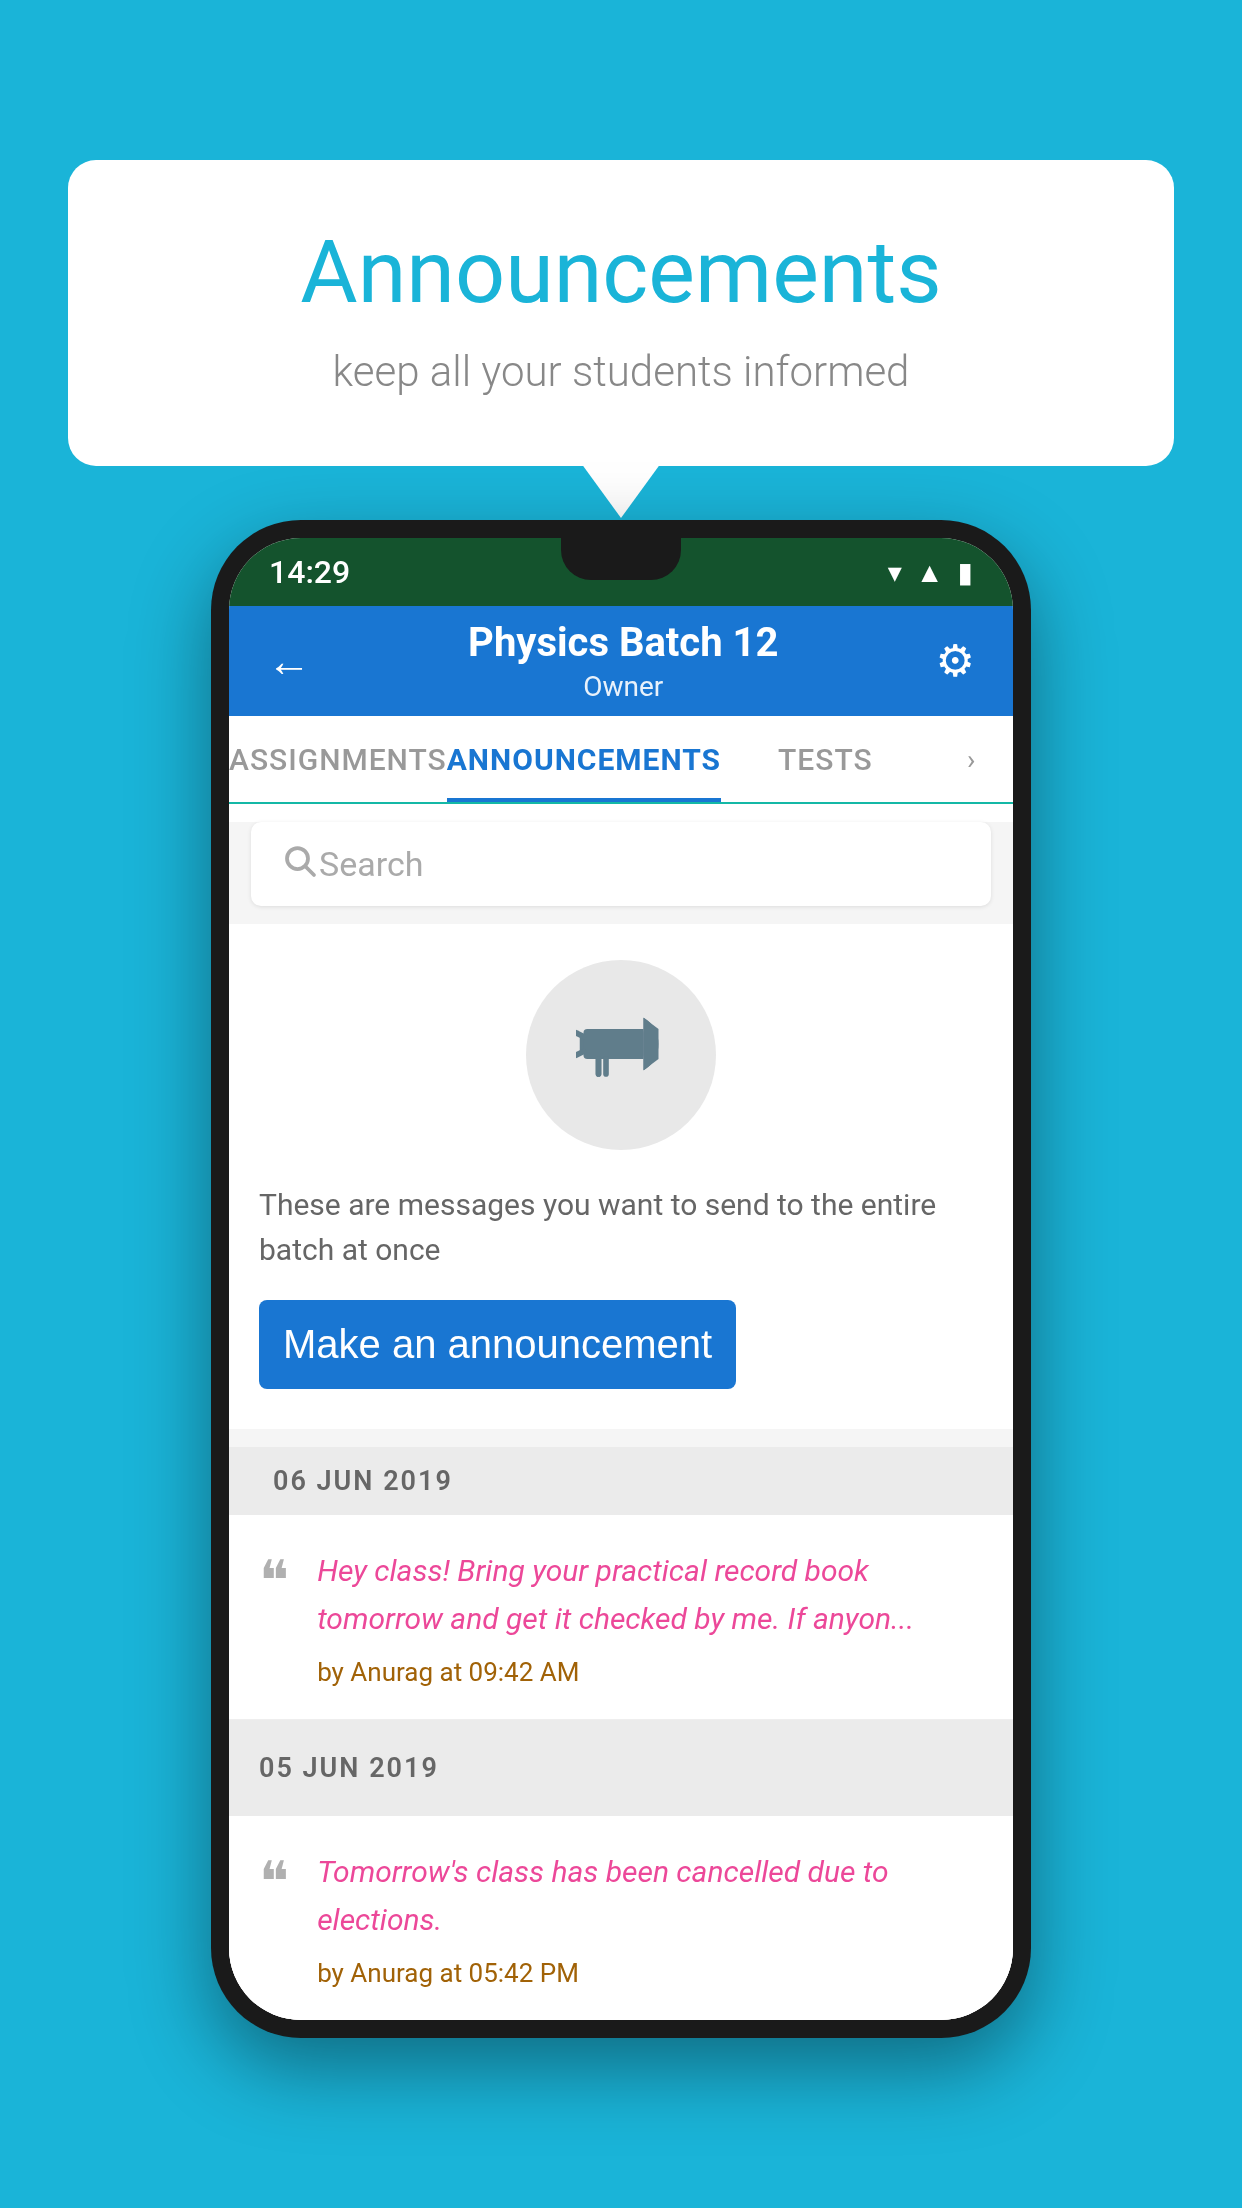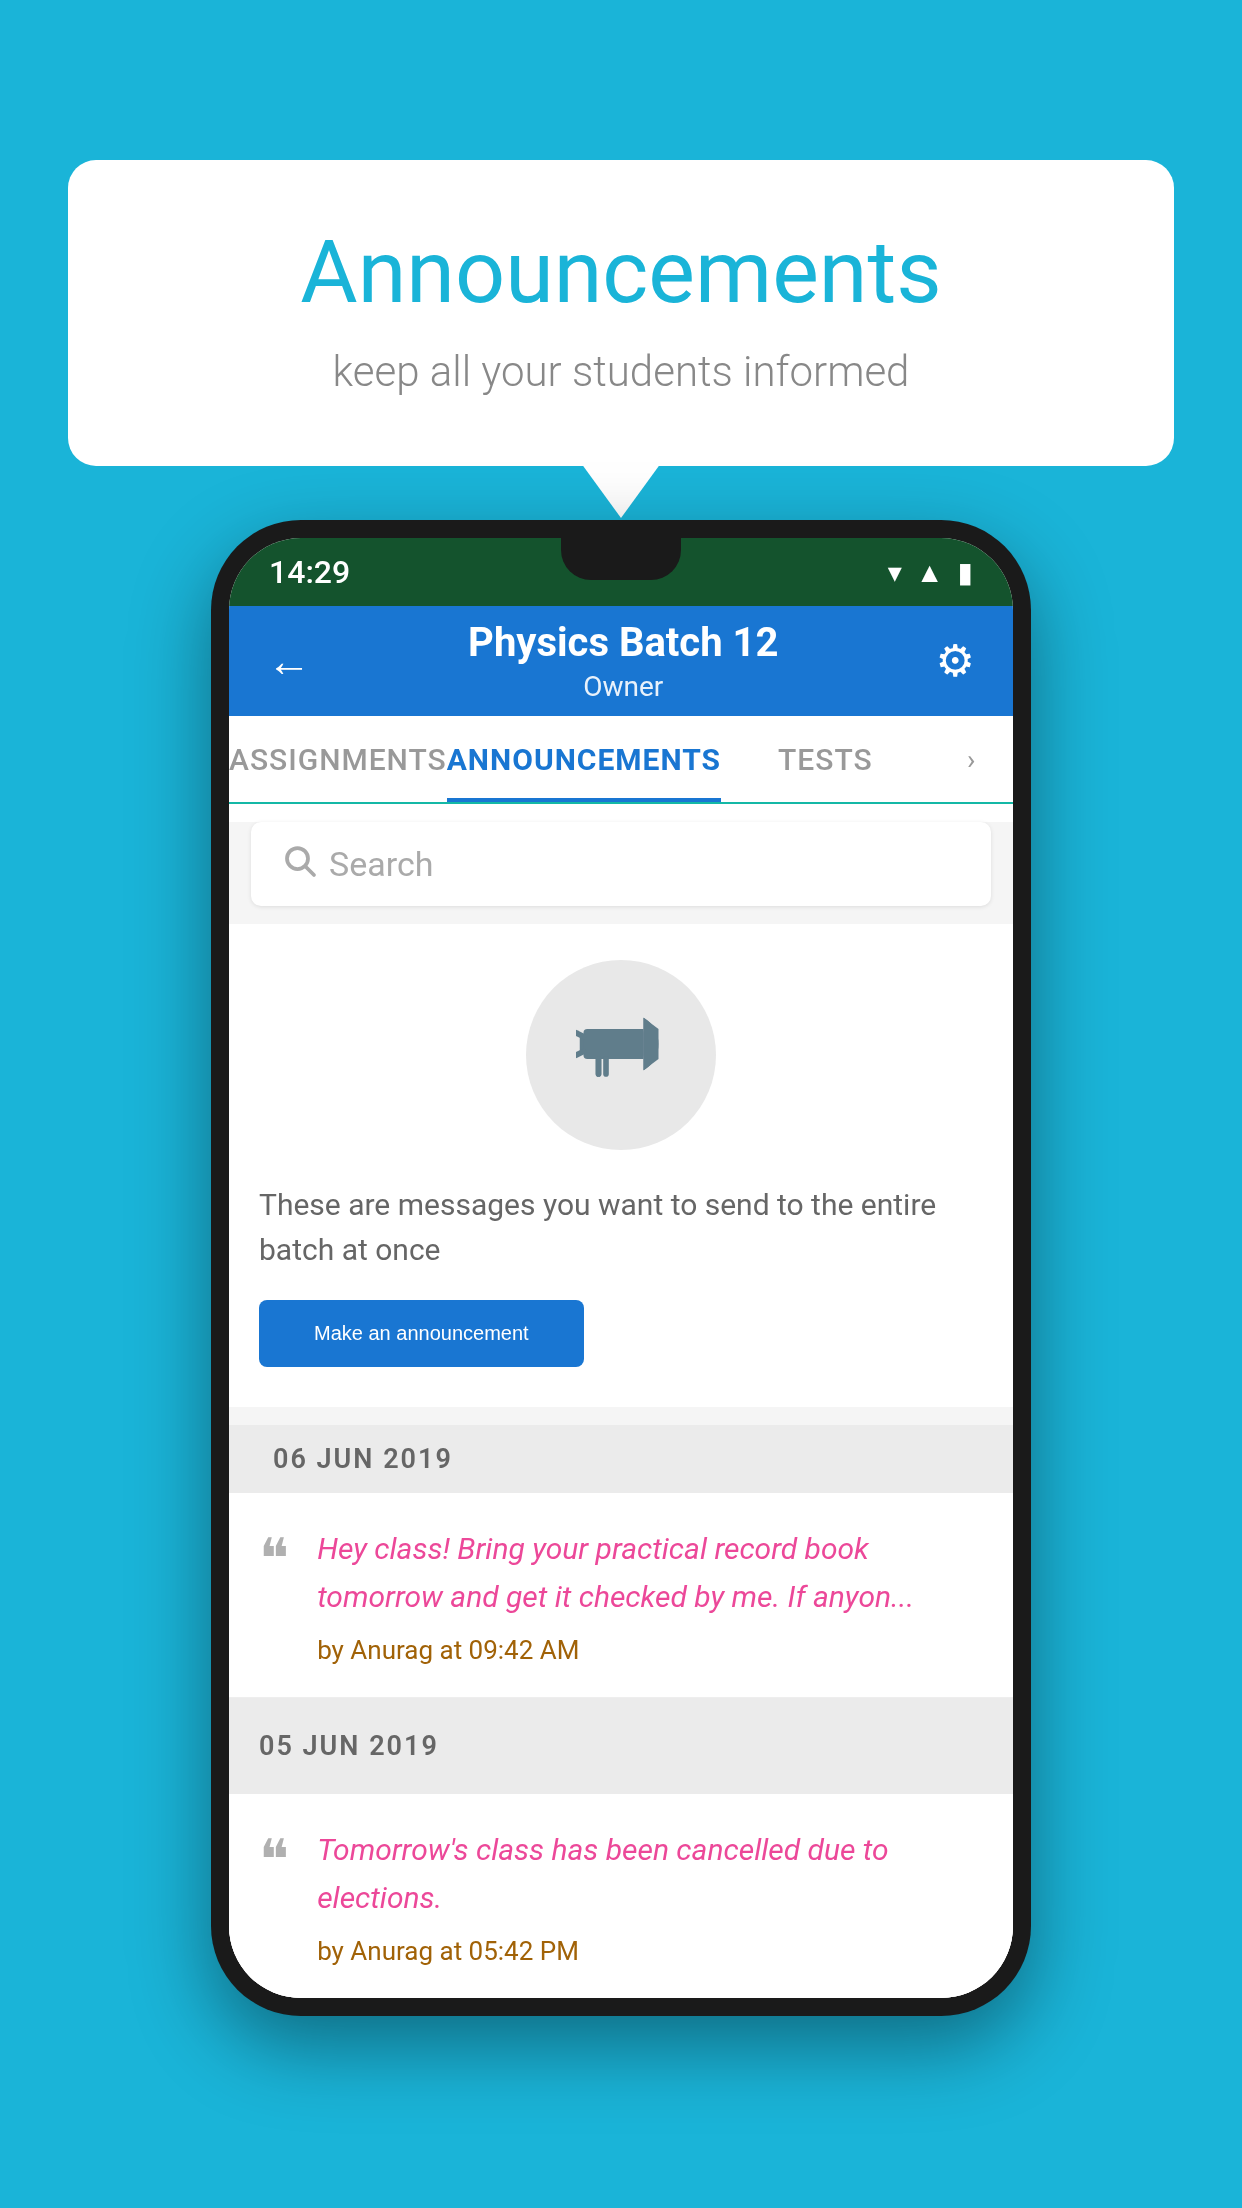--- a/index.html
+++ b/index.html
@@ -214,21 +214,21 @@
 
     
     .search-bar {
       background: white;
       margin: 18px 22px;
       border-radius: 10px;
       height: 84px;
       display: flex;
       align-items: center;
       padding: 0 30px;
-      gap: 12px;
+      gap: 2px;
       box-shadow: 0 1px 4px rgba(0,0,0,0.1);
     }
 
     .search-icon-svg {
       color: #aaa;
       font-size: 38px;
     }
 
     .search-placeholder {
       font-size: 34px;
@@ -271,22 +271,22 @@
       color: #666;
       line-height: 1.5;
       margin-bottom: 28px;
     }
 
     .make-announcement-btn {
       background: #1976d2;
       color: white;
       border: none;
       border-radius: 8px;
-      padding: 22px 55px;
-      font-size: 20px;
+      padding: 22px 24px;
+      font-size: 40px;
       font-weight: 500;
       cursor: pointer;
       white-space: nowrap;
     }
 
     
     .date-separator {
       background: #ebebeb;
       padding: 18px 44px;
       font-size: 27px;

